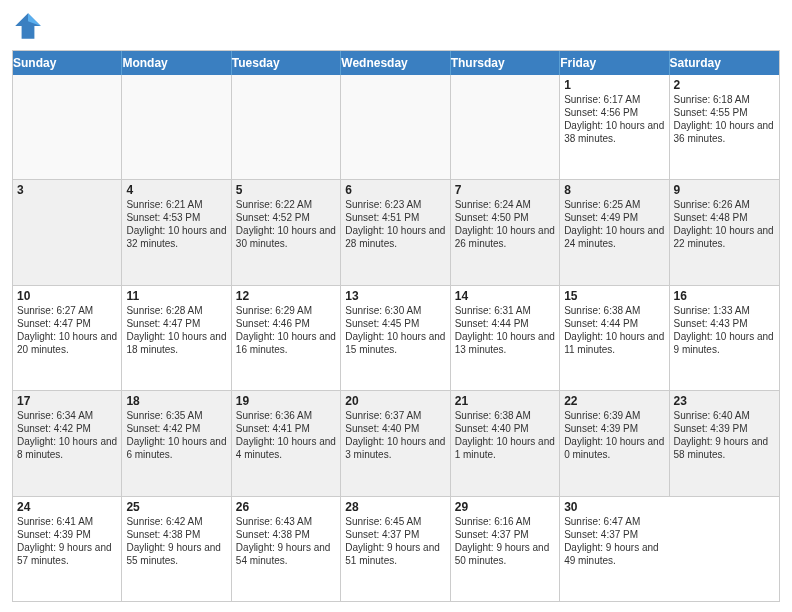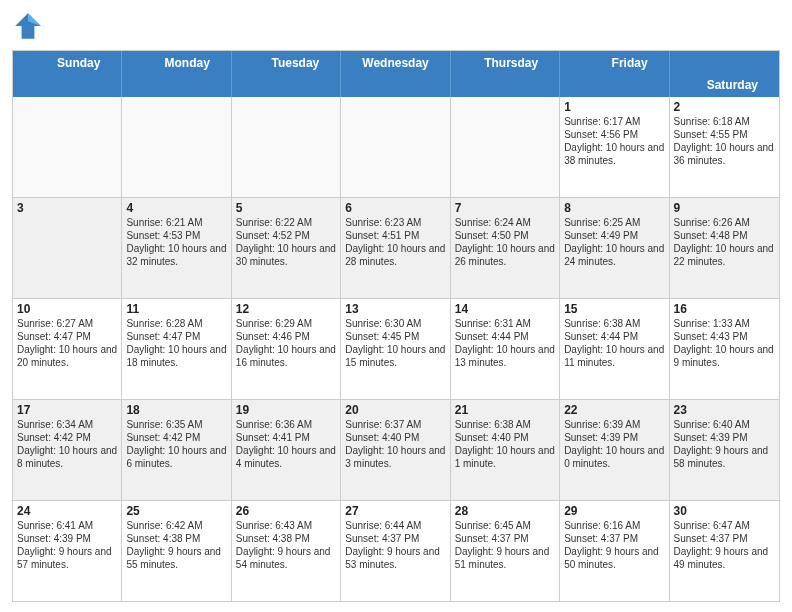--- a/index.html
+++ b/index.html
@@ -61,25 +61,25 @@
     }
     .cal-header {
       display: grid;
       grid-template-columns: repeat(7, 1fr);
       background: #3a7fc1;
     }
     .cal-header-cell {
       color: #fff;
       font-size: 12px;
       font-weight: bold;
-      padding: 5px 21px;
-      text-align: right;
+      padding: 5px 0;
+      text-align: left;
       border-right: 1px solid #5a9fd4;
     }
-    .cal-header-cell:last-child { border-right: none; margin-top: 22px; }
+    .cal-header-cell:last-child { border-right: none; }
     .cal-body {
       display: flex;
       flex-direction: column;
       flex: 1;
     }
     .cal-row {
       display: grid;
       grid-template-columns: repeat(7, 1fr);
       flex: 1;
       border-top: 1px solid #ccc;
@@ -327,27 +327,20 @@
 and 55 minutes.</div>
           </div>
           <div class="cal-cell">
             <div class="day-num">26</div>
             <div class="day-info">Sunrise: 6:43 AM
 Sunset: 4:38 PM
 Daylight: 9 hours
 and 54 minutes.</div>
           </div>
           <div class="cal-cell">
-            <div class="day-num">27</div>
-            <div class="day-info">Sunrise: 6:44 AM
-Sunset: 4:37 PM
-Daylight: 9 hours
-and 53 minutes.</div>
-          </div>
-          <div class="cal-cell">
             <div class="day-num">28</div>
             <div class="day-info">Sunrise: 6:45 AM
 Sunset: 4:37 PM
 Daylight: 9 hours
 and 51 minutes.</div>
           </div>
           <div class="cal-cell">
             <div class="day-num">29</div>
             <div class="day-info">Sunrise: 6:16 AM
 Sunset: 4:37 PM

